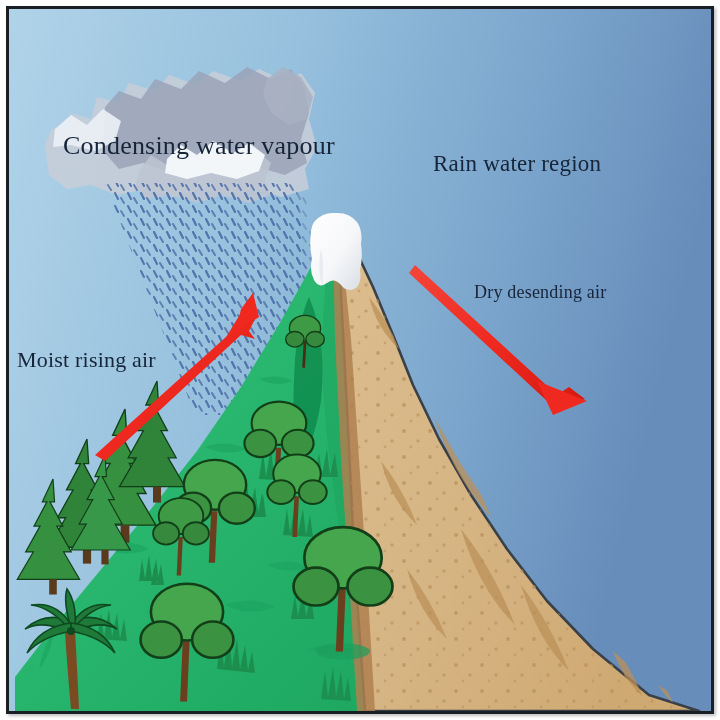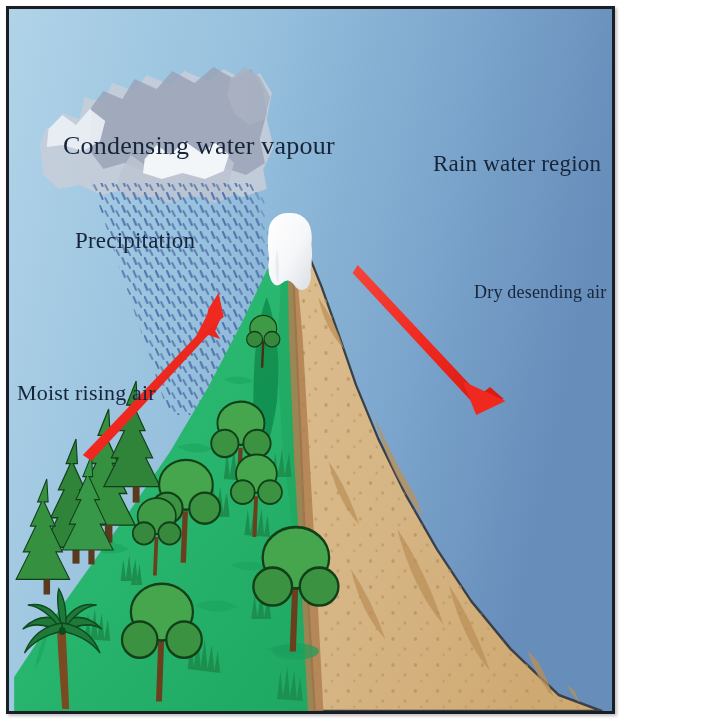--- a/index.html
+++ b/index.html
@@ -12,21 +12,21 @@
     position: relative;
     width: 720px;
     height: 720px;
     overflow: hidden;
     background: #ffffff;
   }
   #frame {
     position: absolute;
     left: 6px;
     top: 6px;
-    width: 609px;
+    width: 708px;
     height: 708px;
     border: 3px solid #1a1f26;
     box-sizing: border-box;
     overflow: hidden;
     box-shadow: 2px 2px 3px rgba(0,0,0,0.25);
   }
   #scene {
     position: absolute;
     inset: 0;
     overflow: hidden;
@@ -42,21 +42,21 @@
   .label {
     position: absolute;
     color: #17253a;
     font-family: "Liberation Serif", serif;
     white-space: nowrap;
     letter-spacing: 0.2px;
     user-select: none;
   }
   #lbl-condensing { left: 54px;  top: 122px; font-size: 26px; }
   #lbl-precip     { left: 66px;  top: 219px; font-size: 23px; }
-  #lbl-moist      { left: 8px;   top: 338px; font-size: 22px; margin-top: 33px; }
+  #lbl-moist      { left: 8px;   top: 338px; font-size: 22px; }
   #lbl-rainshadow { left: 424px; top: 142px; font-size: 23px; }
   #lbl-dry        { left: 465px; top: 273px; font-size: 18px; }
 </style>
 </head>
 <body>
 
 <div id="stage">
   <div id="frame">
     <div id="scene">
 
@@ -327,20 +327,19 @@
           <path d="M216,330 L244,284 L250,308 Z" fill="#ef2920"></path>
         </g>
         <g>
           <path d="M406,256 L548,386 L560,378 L576,390 L556,398 L548,392
                    L544,404 L538,392 L400,264 Z" fill="url(#redArrow)"></path>
           <path d="M528,372 L578,392 L544,406 Z" fill="#ef2920"></path>
         </g>
       </svg>
 
       <div class="label" id="lbl-condensing">Condensing water vapour</div>
-      <div class="label" id="lbl-precip">Precipitation</div>
       <div class="label" id="lbl-moist">Moist rising air</div>
       <div class="label" id="lbl-rainshadow">Rain water region</div>
       <div class="label" id="lbl-dry">Dry desending air</div>
 
     </div>
   </div>
 </div>
 
 </body></html>

